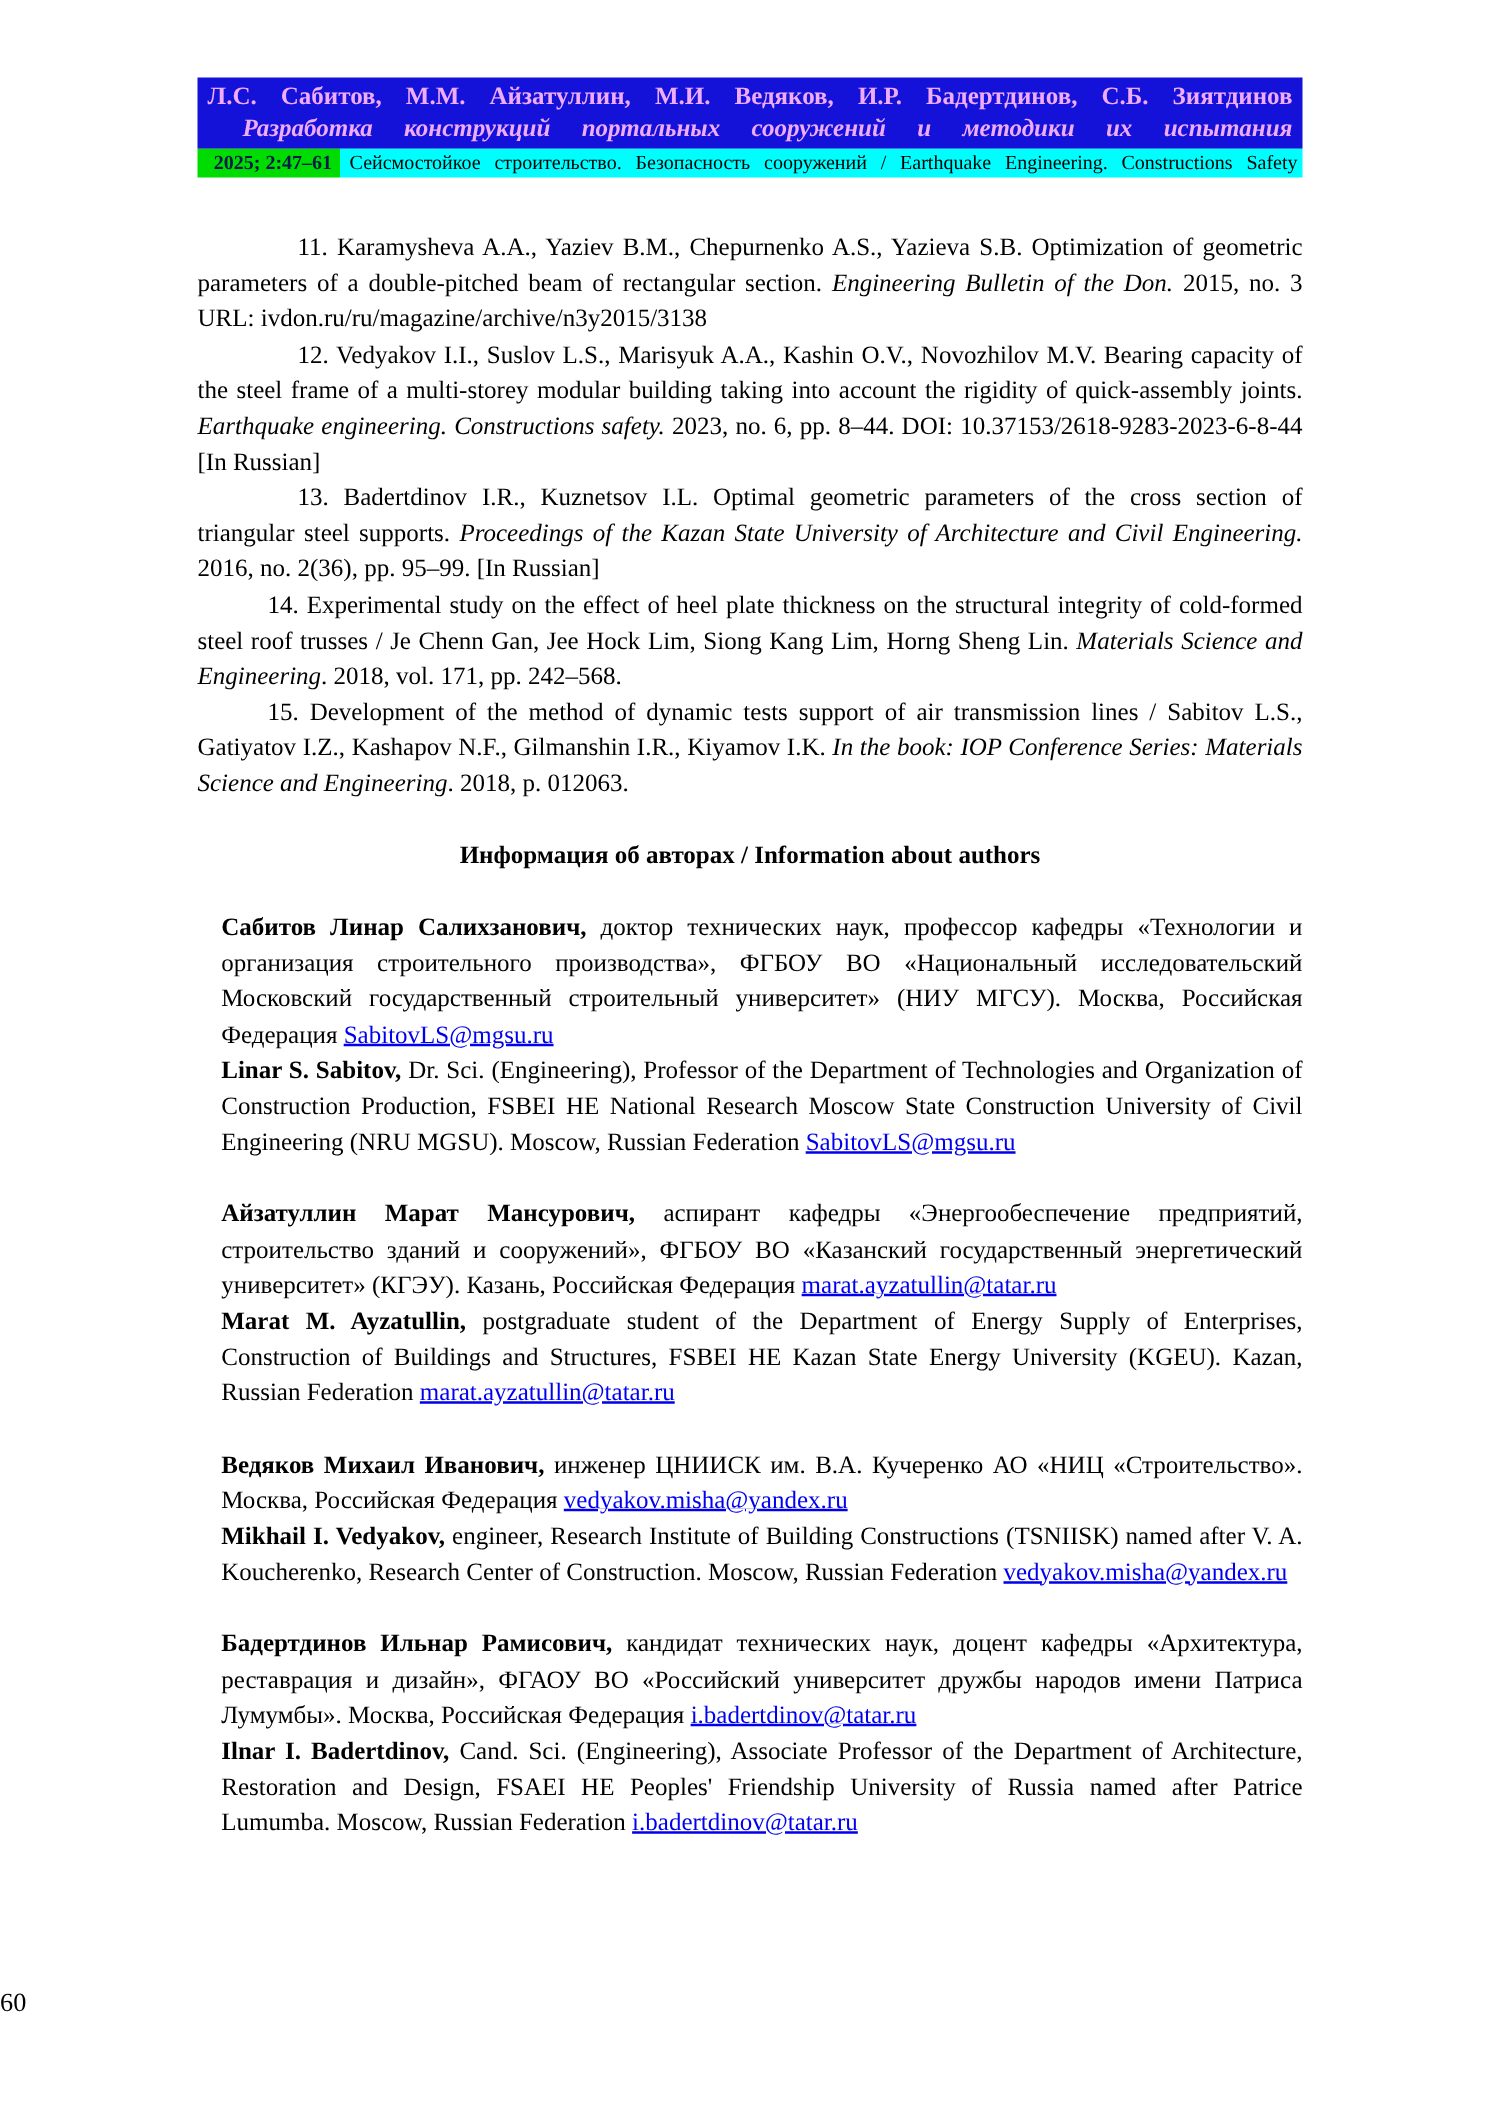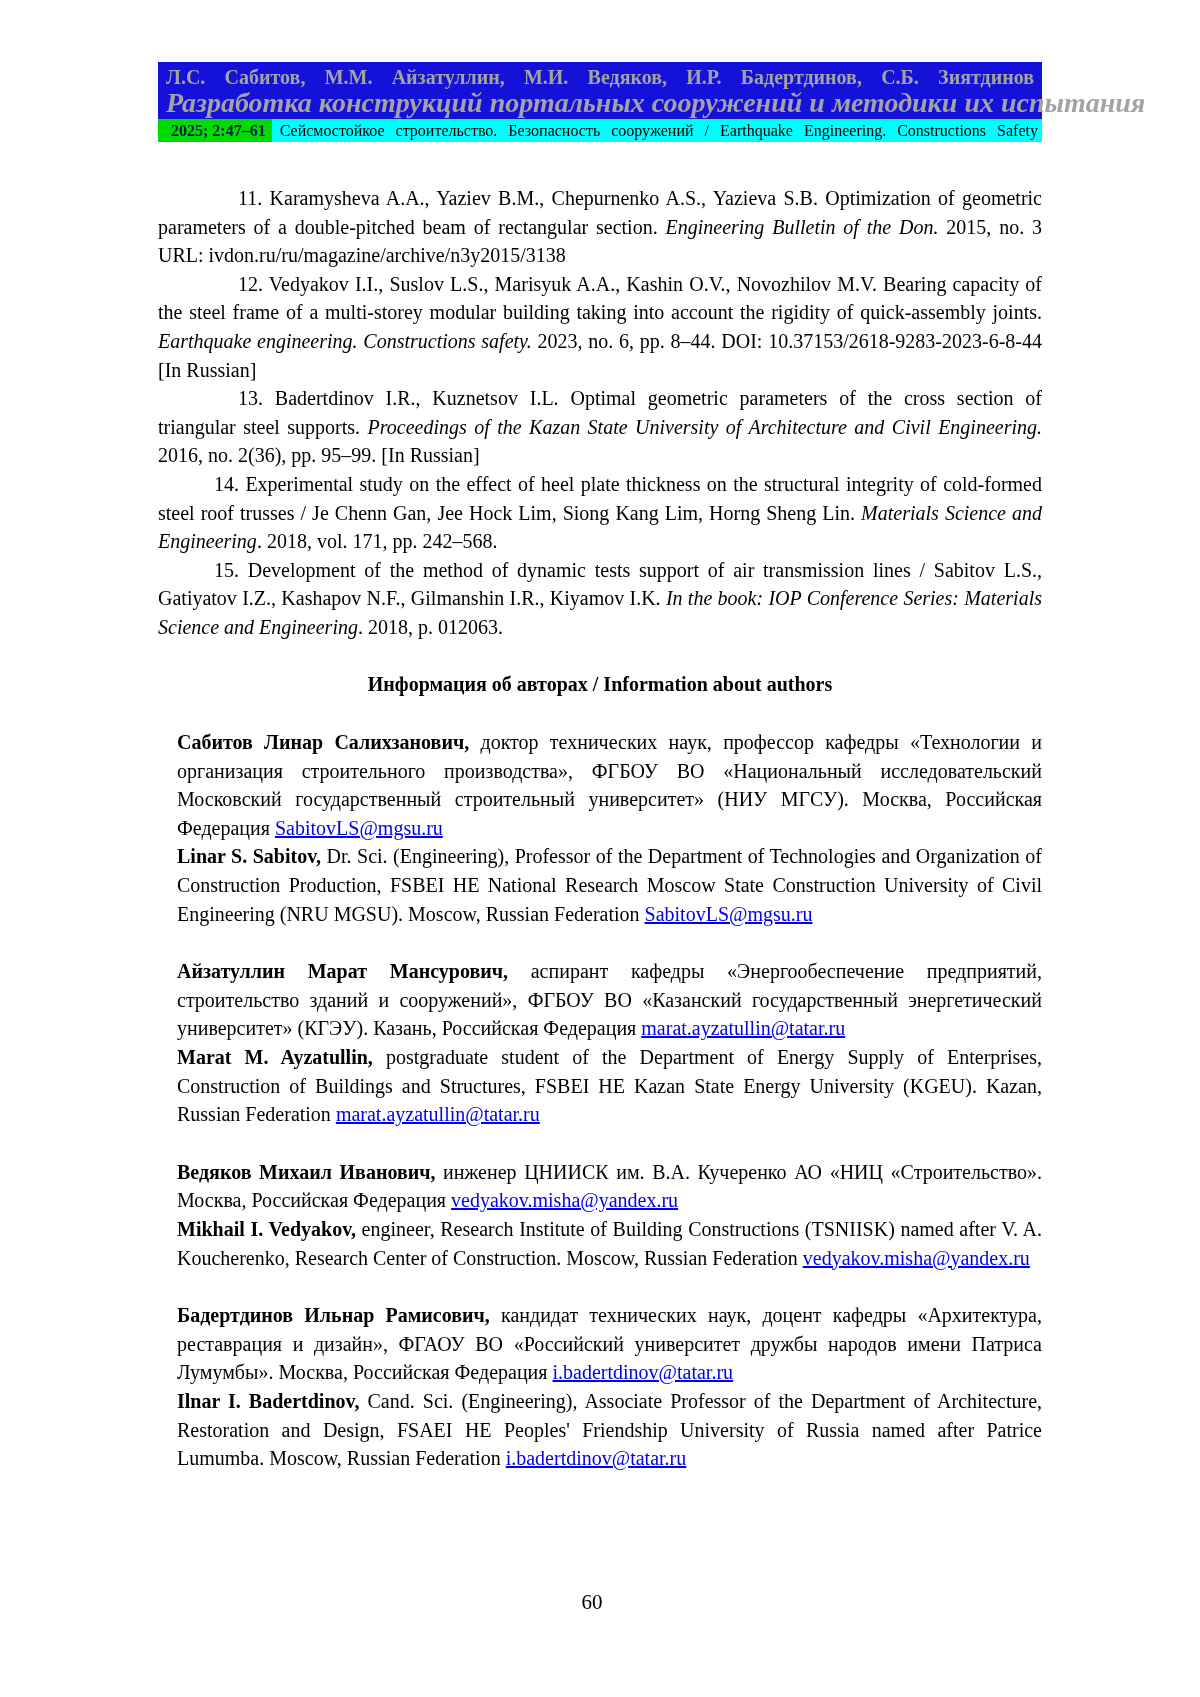--- a/index.html
+++ b/index.html
@@ -22,38 +22,39 @@
   }
   .page {
     position: relative;
     width: 1200px;
     height: 1697px;
     padding: 62px 158px 0 158px;
   }
   
   .header-blue {
     background: var(--header-blue);
-    color: #a3a3a3;
+    color: #f0abfc;
     font-weight: bold;
     padding: 2px 8px 3px 8px;
   }
   .authors-line {
     font-size: 20px;
     line-height: 26px;
     text-align: justify;
     text-align-last: justify;
     white-space: nowrap;
   }
   .title-line {
     font-style: italic;
-    font-size: 28px;
+    font-size: 20px;
     line-height: 26px;
     text-align: justify;
     text-align-last: justify;
     white-space: nowrap;
+    margin-left: 28px;
   }
   .header-band {
     display: flex;
     align-items: stretch;
     font-size: 16px;
     line-height: 23px;
   }
   .issue-badge {
     background: var(--band-green);
     color: var(--issue-text);
@@ -99,21 +100,20 @@
   a.email-link {
     color: var(--link-blue);
     text-decoration: underline;
     cursor: pointer;
   }
   .page-footer {
     position: absolute;
     top: 1588px;
     left: 0;
     right: 16px;
-    text-align: center;
     font-size: 21px;
     line-height: 28px;
   }
 </style>
 </head>
 <body>
 
 <div class="page">
 
   <header>

